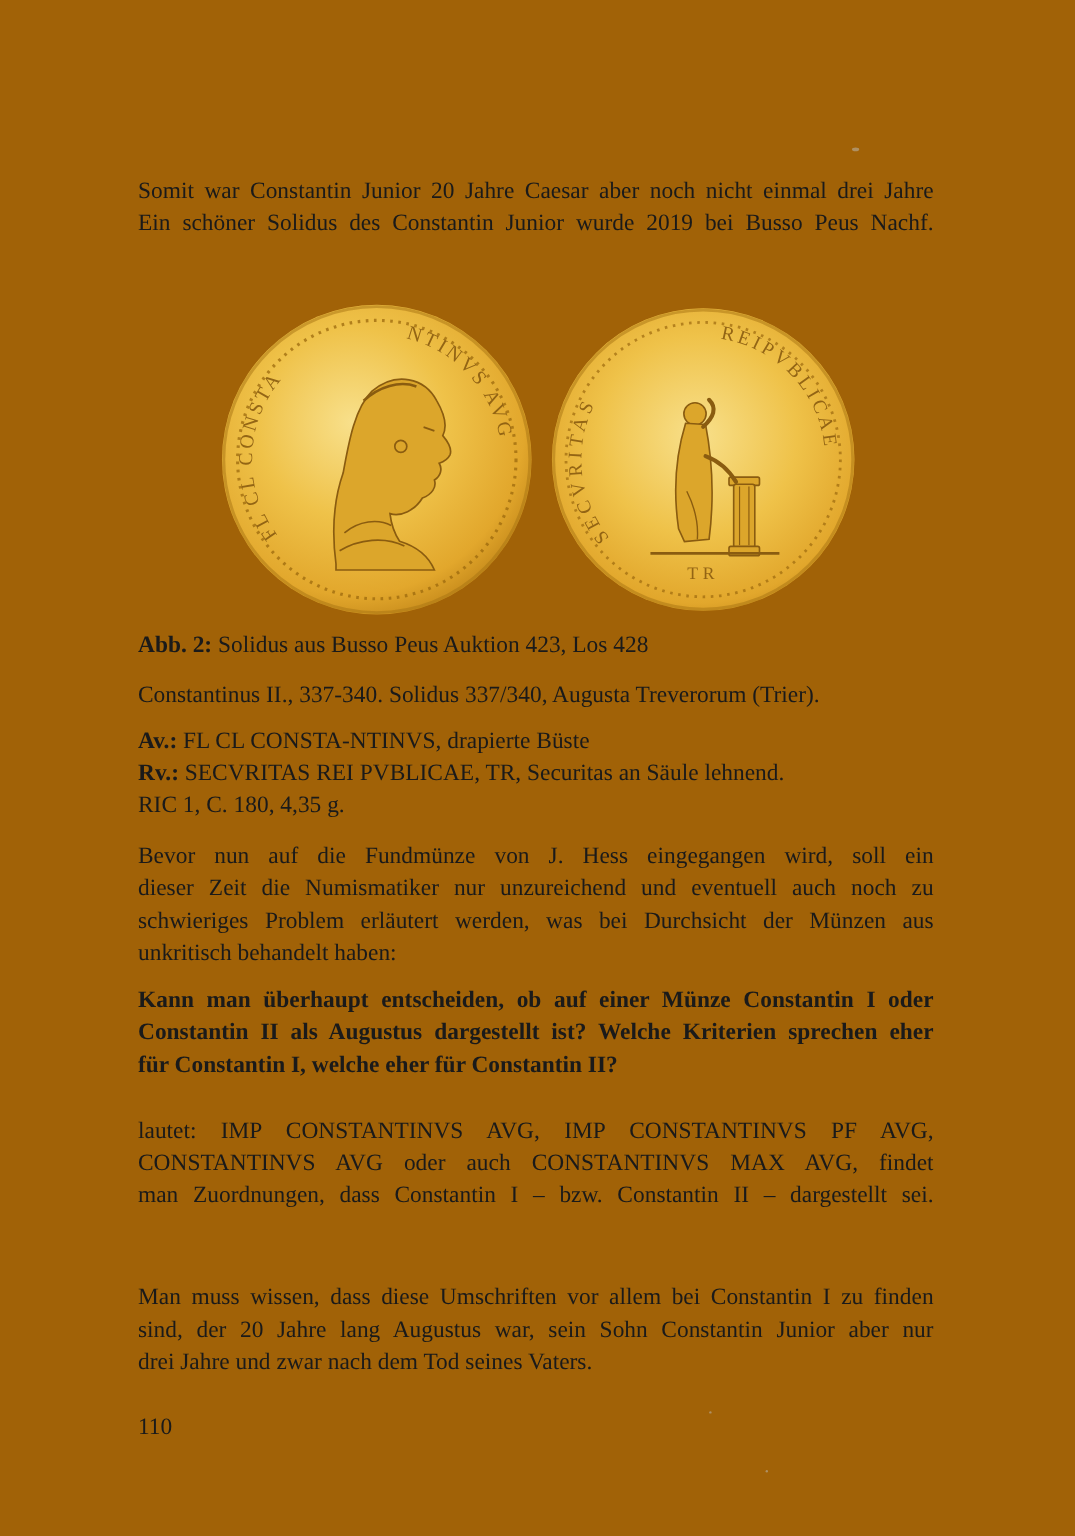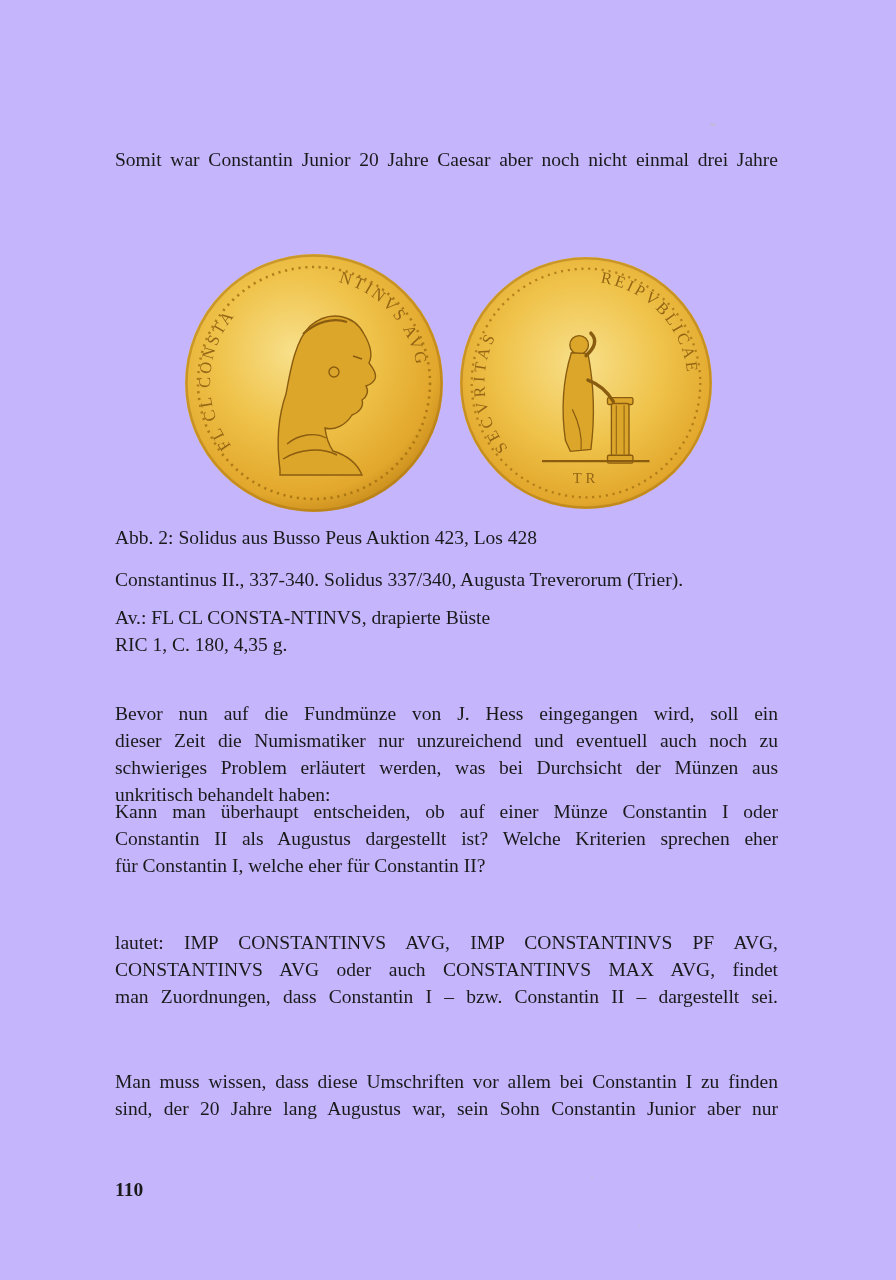--- a/index.html
+++ b/index.html
@@ -1,46 +1,47 @@
 <!DOCTYPE html>
 <html><head>
 <meta charset="utf-8">
 <style>
   html,body { margin:0; padding:0; }
   body { background:#e9e9e9; }
   .page {
     position:relative; width:896px; height:1280px;
-    background:#c4b5fd; overflow:hidden;
+    background:#a16207; overflow:hidden;
     font-family:"Liberation Serif","DejaVu Serif",serif;
     color:#1a1a1a;
   }
   .block {
     position:absolute; left:115px; width:663px;
     font-size:19.5px; line-height:27px;
   }
   .line { height:27px; overflow:hidden; }
   .just { text-align:justify; text-align-last:justify; }
-  .bold { font-weight:normal; }
+  .bold { font-weight:bold; }
   .indent { text-indent:30px; }
   .coins {
     position:absolute; top:250px; left:183px; width:532px; height:266px;
     display:flex; align-items:center; justify-content:space-between;
   }
   .coin { width:262px; height:262px; display:block; }
   .coin-right { width:258px; height:256px; }
-  .pagenum { font-weight:bold; }
+  .pagenum { font-weight:normal; }
   .speck { position:absolute; background:#bdbdbd; border-radius:50%; opacity:.5; }
 </style>
 </head>
 <body>
 
 <div class="page">
 
   <div class="block" style="top:146px">
     <div class="line just">Somit war Constantin Junior 20 Jahre Caesar aber noch nicht einmal drei Jahre</div>
+    <div class="line just">Ein schöner Solidus des Constantin Junior wurde 2019 bei Busso Peus Nachf.</div>
   </div>
 
   <div class="coins">
 
     <svg class="coin" viewBox="0 0 262 262">
       <defs>
         <radialGradient id="goldA" cx="42%" cy="38%" r="68%">
           <stop offset="0%" stop-color="#f8e08b"></stop>
           <stop offset="45%" stop-color="#efc249"></stop>
           <stop offset="82%" stop-color="#e2a72c"></stop>
@@ -105,45 +106,47 @@
   </div>
 
   <div class="block" style="top:524px">
     <div class="line"><span class="bold">Abb. 2:</span><span> Solidus aus Busso Peus Auktion 423, Los 428</span></div>
   </div>
   <div class="block" style="top:566px">
     <div class="line">Constantinus II., 337-340. Solidus 337/340, Augusta Treverorum (Trier).</div>
   </div>
   <div class="block" style="top:604px">
     <div class="line"><span class="bold">Av.:</span><span> FL CL CONSTA-NTINVS, drapierte Büste</span></div>
+    <div class="line"><span class="bold">Rv.:</span><span> SECVRITAS REI PVBLICAE, TR, Securitas an Säule lehnend.</span></div>
     <div class="line">RIC 1, C. 180, 4,35 g.</div>
   </div>
 
   <div class="block" style="top:700px">
     <div class="line just">Bevor nun auf die Fundmünze von J. Hess eingegangen wird, soll ein</div>
     <div class="line just">dieser Zeit die Numismatiker nur unzureichend und eventuell auch noch zu</div>
     <div class="line just">schwieriges Problem erläutert werden, was bei Durchsicht der Münzen aus</div>
     <div class="line">unkritisch behandelt haben:</div>
   </div>
 
-  <div class="block bold" style="top:798px">
+  <div class="block bold" style="top:820px">
     <div class="line just">Kann man überhaupt entscheiden, ob auf einer Münze Constantin I oder</div>
     <div class="line just">Constantin II als Augustus dargestellt ist? Welche Kriterien sprechen eher</div>
     <div class="line">für Constantin I, welche eher für Constantin II?</div>
   </div>
 
   <div class="block" style="top:929px">
     <div class="line just">lautet: IMP CONSTANTINVS AVG, IMP CONSTANTINVS PF AVG,</div>
     <div class="line just">CONSTANTINVS AVG oder auch CONSTANTINVS MAX AVG, findet</div>
     <div class="line just">man Zuordnungen, dass Constantin I – bzw. Constantin II – dargestellt sei.</div>
   </div>
 
   <div class="block" style="top:1068px">
     <div class="line just">Man muss wissen, dass diese Umschriften vor allem bei Constantin I zu finden</div>
     <div class="line just">sind, der 20 Jahre lang Augustus war, sein Sohn Constantin Junior aber nur</div>
+    <div class="line">drei Jahre und zwar nach dem Tod seines Vaters.</div>
   </div>
 
   <div class="block pagenum" style="top:1176px">
     <div class="line">110</div>
   </div>
 
   <div class="speck" style="left:710px;top:123px;width:6px;height:3px"></div>
   <div class="speck" style="left:591px;top:1176px;width:2px;height:2px"></div>
   <div class="speck" style="left:638px;top:1225px;width:2px;height:2px"></div>
 

